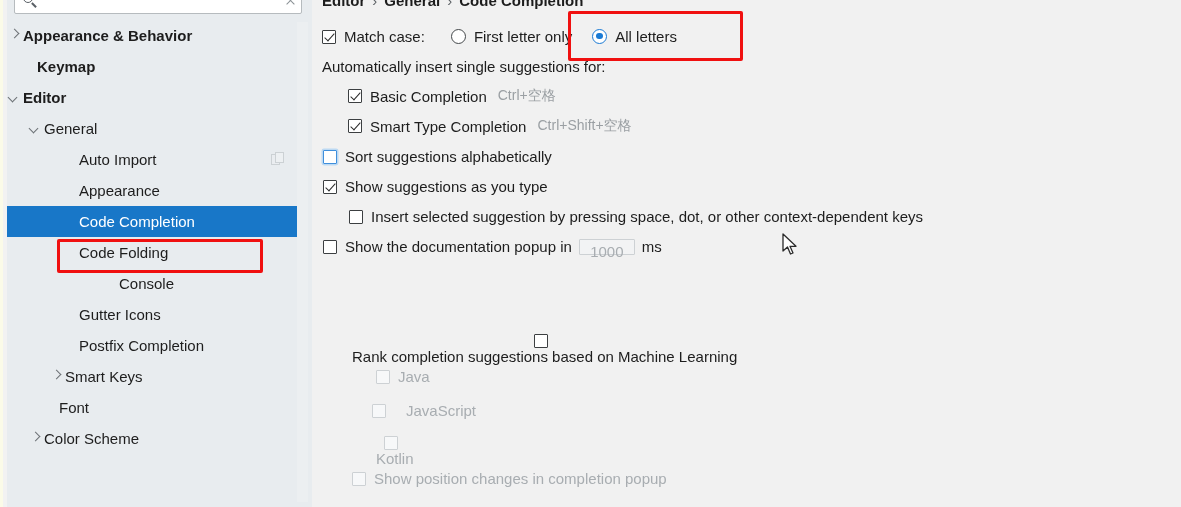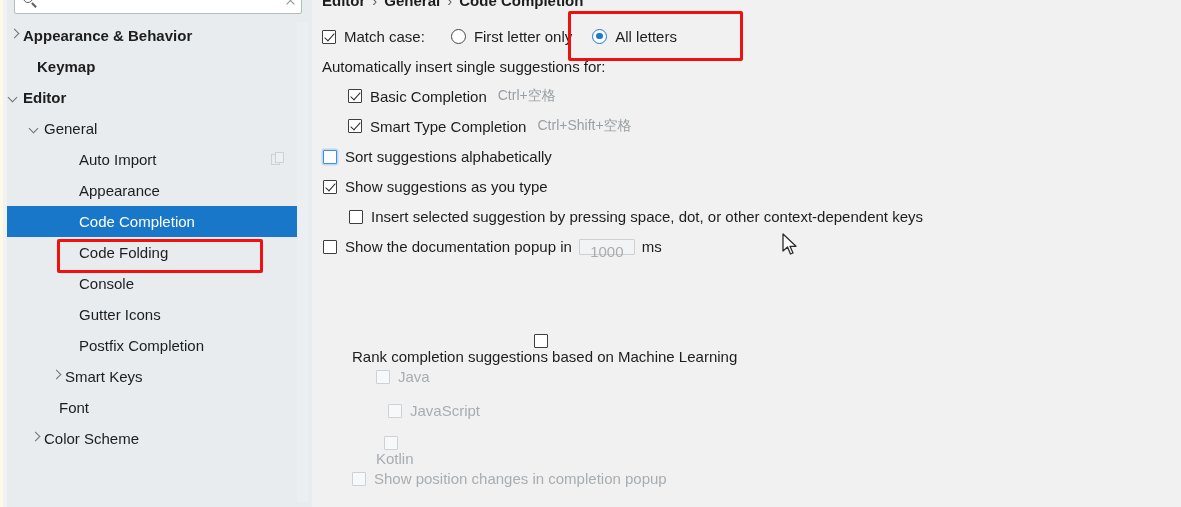--- a/index.html
+++ b/index.html
@@ -225,21 +225,21 @@
         <div class="trow">
           <span class="tlabel" style="margin-left: 72px;">Appearance</span>
         </div>
         <div class="trow selected">
           <span class="tlabel" style="margin-left: 72px;">Code Completion</span>
         </div>
         <div class="trow">
           <span class="tlabel" style="margin-left: 72px;">Code Folding</span>
         </div>
         <div class="trow">
-          <span class="tlabel" style="margin-left: 72px;">Console</span>
+          <span class="tlabel" style="margin-left: 112px;">Console</span>
         </div>
         <div class="trow">
           <span class="tlabel" style="margin-left: 72px;">Gutter Icons</span>
         </div>
         <div class="trow">
           <span class="tlabel" style="margin-left: 72px;">Postfix Completion</span>
         </div>
         <div class="trow">
           <span class="twisty right" style="left: 44px;"></span>
           <span class="tlabel" style="margin-left: 58px;">Smart Keys</span>
@@ -319,21 +319,21 @@
     <div class="row" style="left:40px; top:334px;flex-direction:column;">
       <span class="cb"></span>
       <span class="lbl">Rank completion suggestions based on Machine Learning</span>
     </div>
 
     <div class="row" style="left:64px; top:368px;">
       <span class="cb disabled"></span>
       <span class="lbl dim">Java</span>
     </div>
 
-    <div class="row" style="left:76px; top:402px;">
+    <div class="row" style="left:60px; top:402px;gap:12px;">
       <span class="cb disabled"></span>
       <span class="lbl dim">JavaScript</span>
     </div>
 
     <div class="row" style="left:64px; top:436px;flex-direction:column;">
       <span class="cb disabled"></span>
       <span class="lbl dim">Kotlin</span>
     </div>
 
     <div class="row" style="left:40px; top:470px;">

